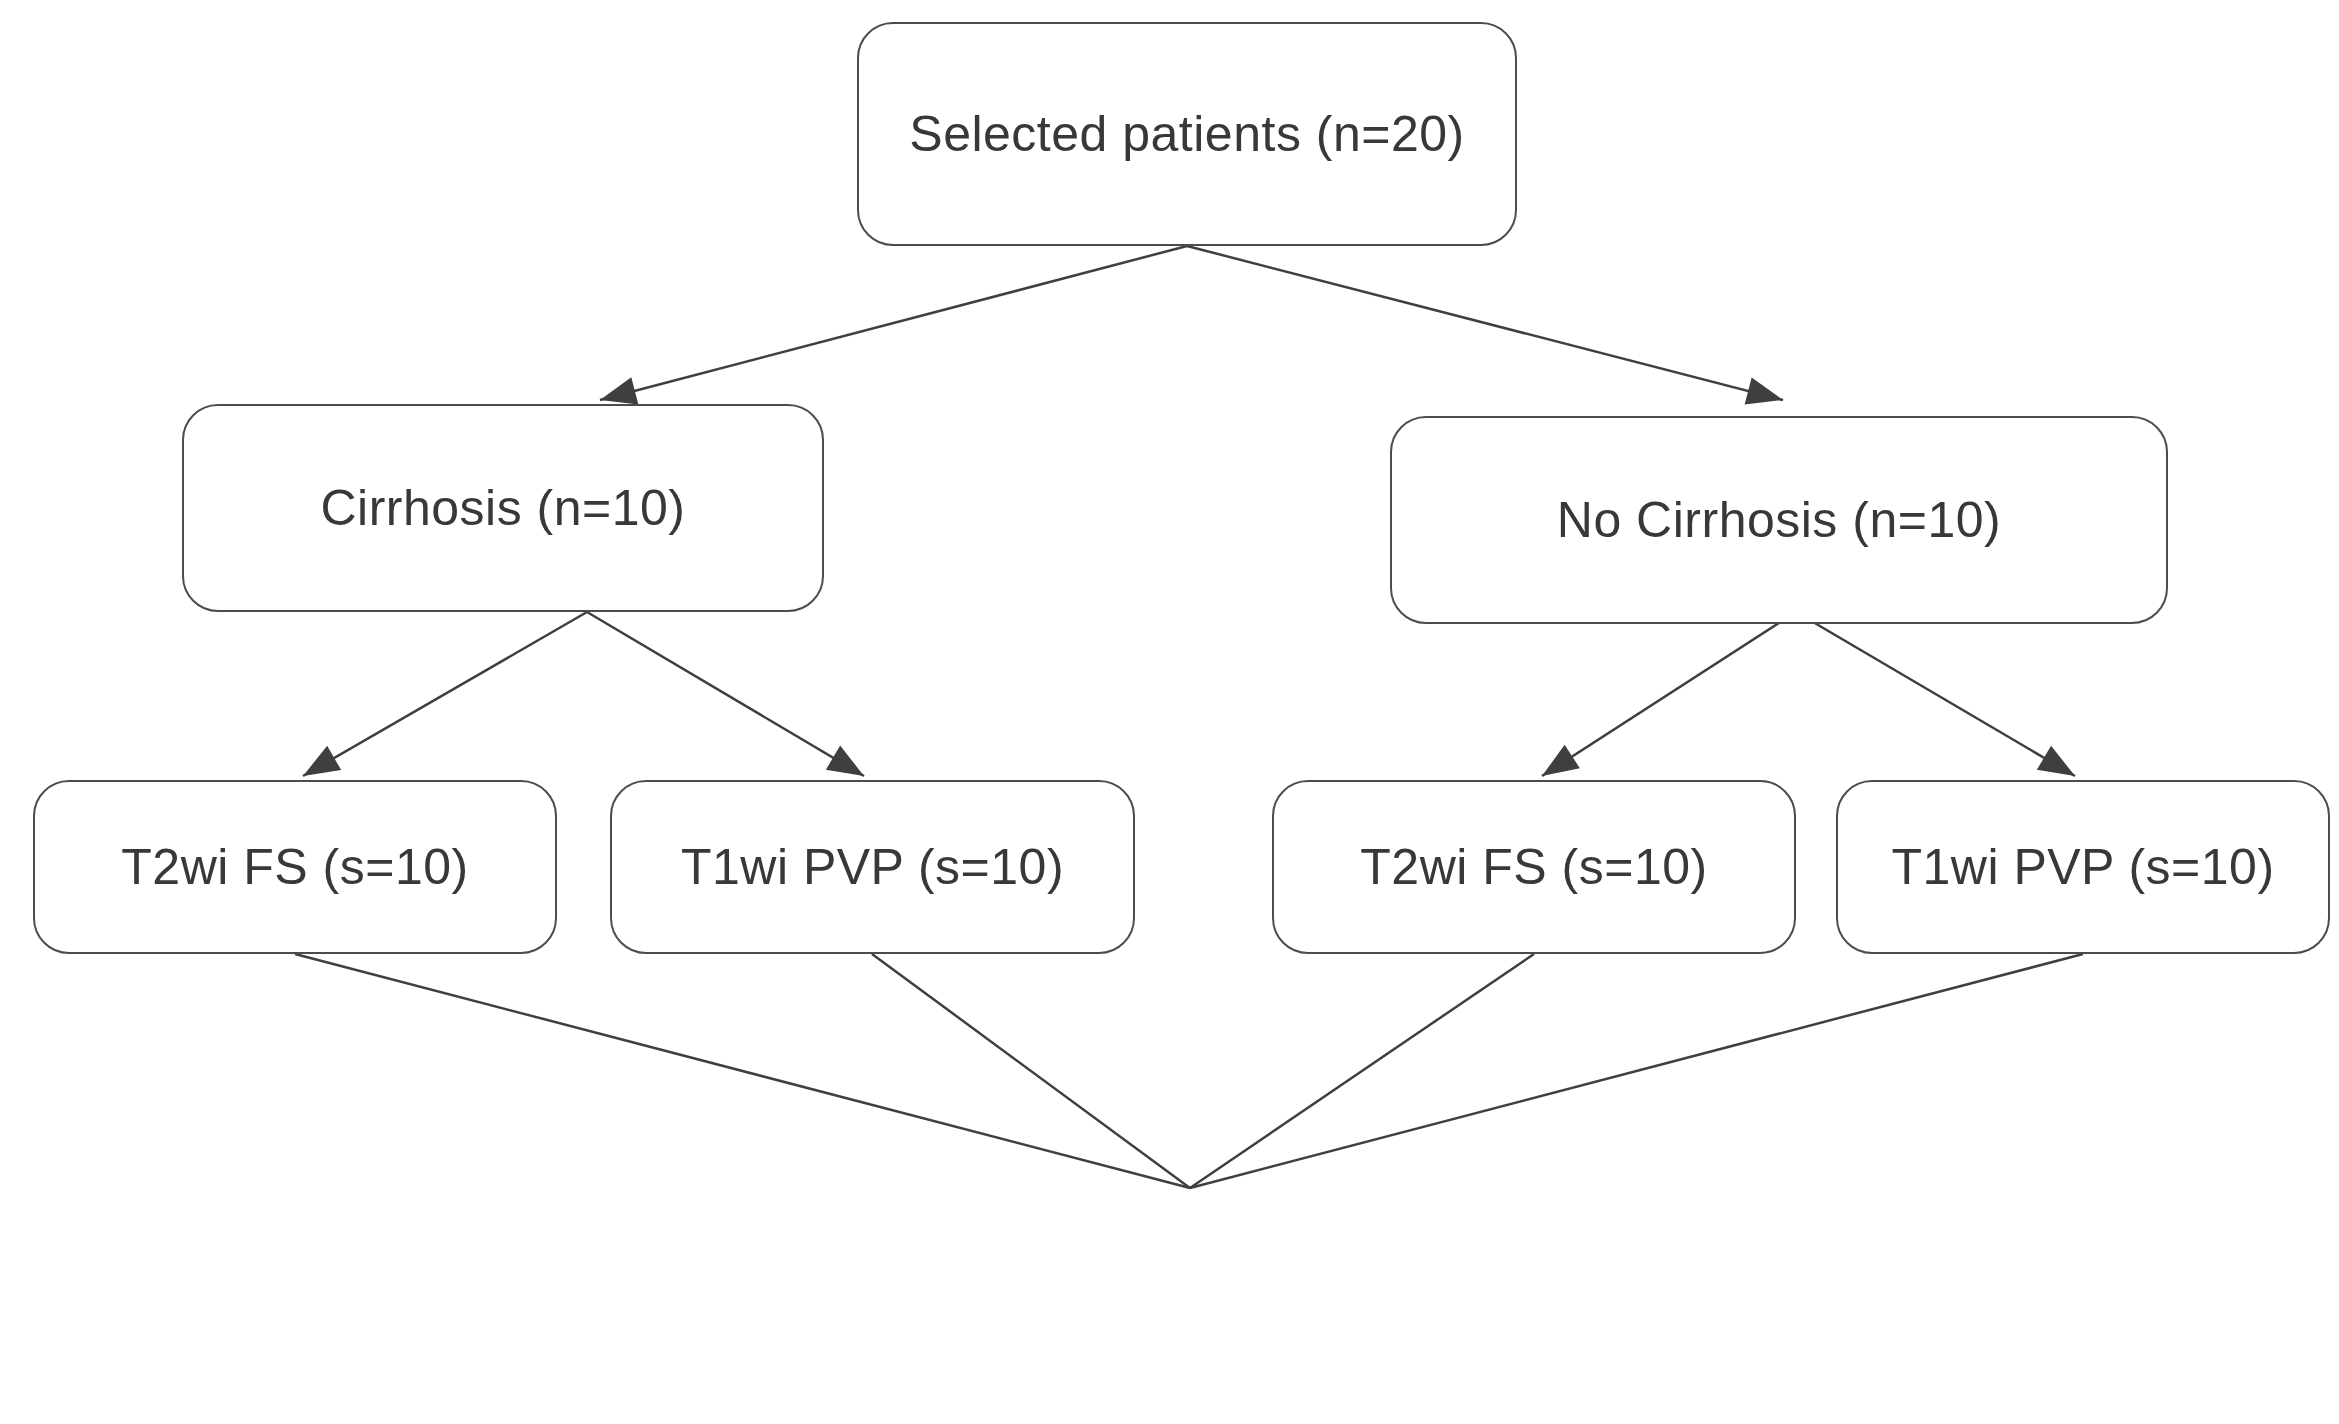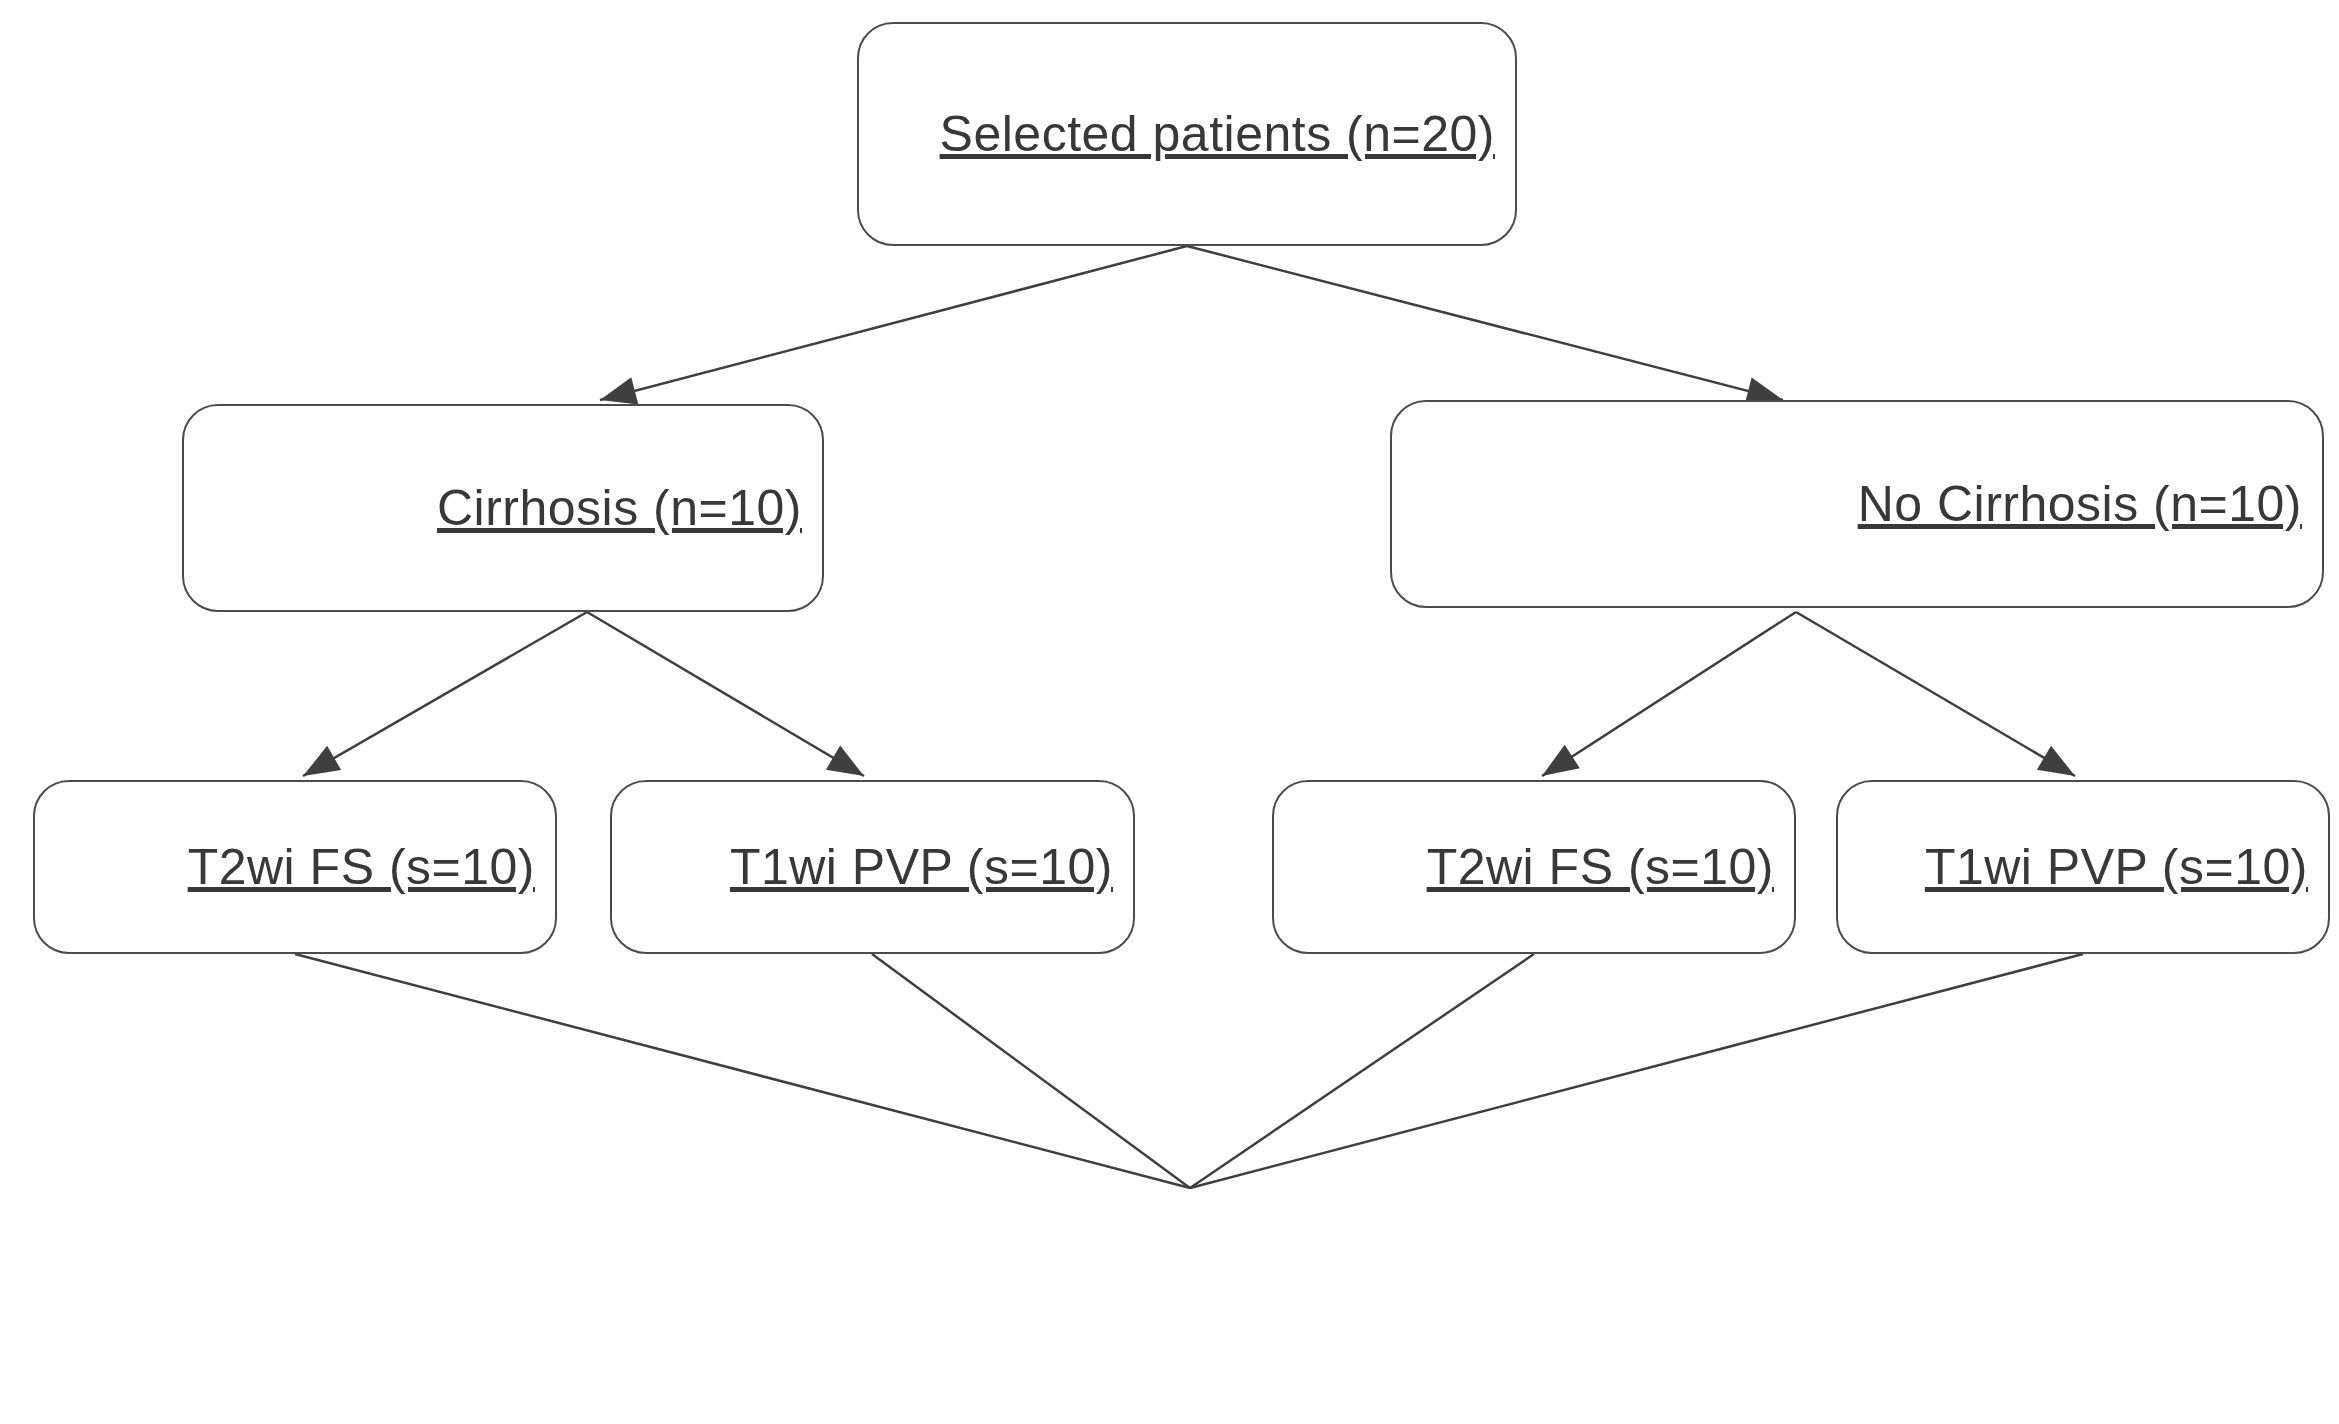--- a/index.html
+++ b/index.html
@@ -24,34 +24,33 @@
     pointer-events: none;
   }
   .node {
     position: absolute;
     box-sizing: border-box;
     background: #ffffff;
     border: 2.5px solid #4c4c4c;
     border-radius: 36px;
     display: flex;
     flex-direction: column;
-    align-items: flex-end;
+    align-items: center;
     justify-content: center;
     text-align: center;
     color: #383838;
     font-size: 50px;
     line-height: 1.42;
     letter-spacing: 0.5px;
     padding: 0 20px;
-    text-decoration: underline;
   }
   
   .node-selected     { left: 857px;  top: 22px;   width: 660px; height: 224px; }
   .node-cirrhosis    { left: 182px;  top: 404px;  width: 642px; height: 208px; }
-  .node-no-cirrhosis { left: 1390px; top: 400px;  width: 934px; height: 208px; }
+  .node-no-cirrhosis { left: 1390px; top: 416px;  width: 778px; height: 208px; }
   .node-c-t2wi       { left: 33px;   top: 780px;  width: 524px; height: 174px; }
   .node-c-t1wi       { left: 610px;  top: 780px;  width: 525px; height: 174px; }
   .node-nc-t2wi      { left: 1272px; top: 780px;  width: 524px; height: 174px; }
   .node-nc-t1wi      { left: 1836px; top: 780px;  width: 494px; height: 174px; }
   .node-segmentation { left: 522px;  top: 1188px; width: 1367px; height: 212px; }
 </style>
 </head>
 <body>
 
 <div class="canvas">

